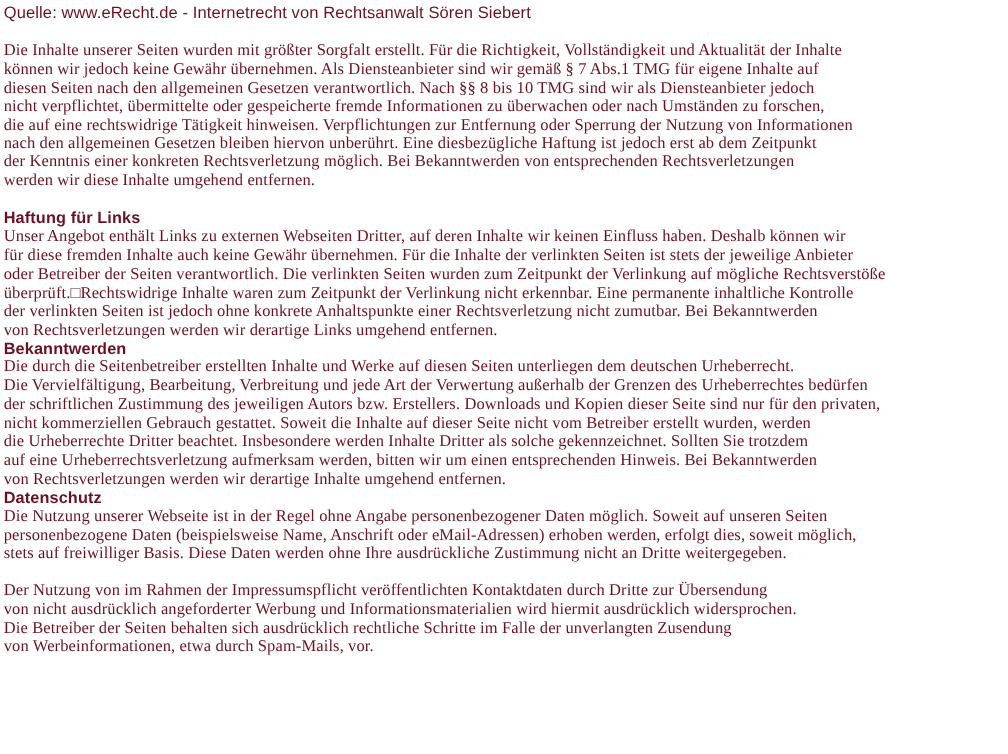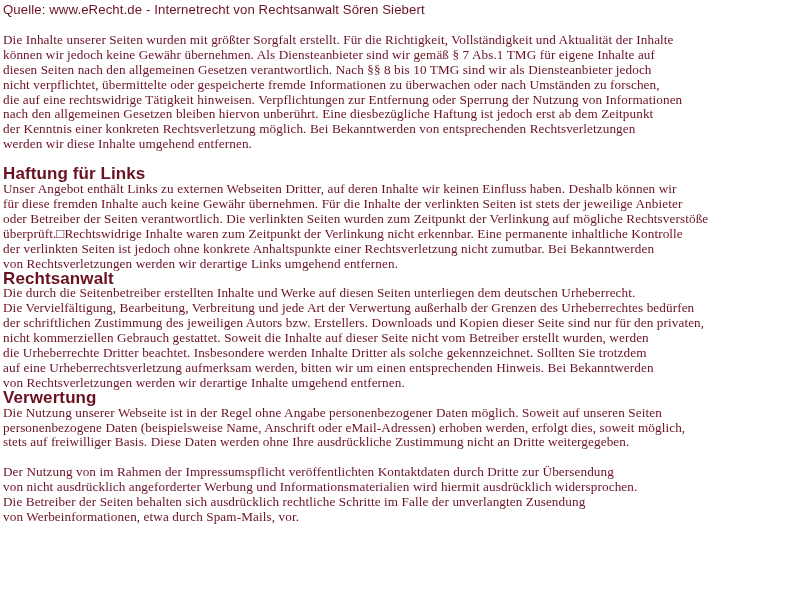--- a/index.html
+++ b/index.html
@@ -31,21 +31,21 @@
     margin: 0 0 15px 0;
     white-space: pre-line;
     font-family: Liberation Serif, serif;
   }
   .para:last-child {
     margin-bottom: 0;
   }
   .section-heading {
     font-weight: bold;
     margin: 0;
-    font-size: 17px;
+    font-size: 13px;
     line-height: 14.9px;
     white-space: pre-line;
   }
 </style>
 </head>
 <body>
 
 <div class="doc">
 
   <div class="source-line">Quelle: www.eRecht.de - Internetrecht von Rechtsanwalt Sören Siebert</div>
@@ -63,32 +63,32 @@
     <div class="section-heading">Haftung für Links</div>
     <div class="para">Unser Angebot enthält Links zu externen Webseiten Dritter, auf deren Inhalte wir keinen Einfluss haben. Deshalb können wir
 für diese fremden Inhalte auch keine Gewähr übernehmen. Für die Inhalte der verlinkten Seiten ist stets der jeweilige Anbieter
 oder Betreiber der Seiten verantwortlich. Die verlinkten Seiten wurden zum Zeitpunkt der Verlinkung auf mögliche Rechtsverstöße
 überprüft.□Rechtswidrige Inhalte waren zum Zeitpunkt der Verlinkung nicht erkennbar. Eine permanente inhaltliche Kontrolle
 der verlinkten Seiten ist jedoch ohne konkrete Anhaltspunkte einer Rechtsverletzung nicht zumutbar. Bei Bekanntwerden
 von Rechtsverletzungen werden wir derartige Links umgehend entfernen.</div>
   </div>
 
   <div class="section">
-    <div class="section-heading">Rechtsanwalt</div>
+    <div class="section-heading">Bekanntwerden</div>
     <div class="para">Die durch die Seitenbetreiber erstellten Inhalte und Werke auf diesen Seiten unterliegen dem deutschen Urheberrecht.
 Die Vervielfältigung, Bearbeitung, Verbreitung und jede Art der Verwertung außerhalb der Grenzen des Urheberrechtes bedürfen
 der schriftlichen Zustimmung des jeweiligen Autors bzw. Erstellers. Downloads und Kopien dieser Seite sind nur für den privaten,
 nicht kommerziellen Gebrauch gestattet. Soweit die Inhalte auf dieser Seite nicht vom Betreiber erstellt wurden, werden
 die Urheberrechte Dritter beachtet. Insbesondere werden Inhalte Dritter als solche gekennzeichnet. Sollten Sie trotzdem
 auf eine Urheberrechtsverletzung aufmerksam werden, bitten wir um einen entsprechenden Hinweis. Bei Bekanntwerden
 von Rechtsverletzungen werden wir derartige Inhalte umgehend entfernen.</div>
   </div>
 
   <div class="section">
-    <div class="section-heading">Verwertung</div>
+    <div class="section-heading">Datenschutz</div>
     <div class="para">Die Nutzung unserer Webseite ist in der Regel ohne Angabe personenbezogener Daten möglich. Soweit auf unseren Seiten
 personenbezogene Daten (beispielsweise Name, Anschrift oder eMail-Adressen) erhoben werden, erfolgt dies, soweit möglich,
 stets auf freiwilliger Basis. Diese Daten werden ohne Ihre ausdrückliche Zustimmung nicht an Dritte weitergegeben.</div>
     <div class="para">Der Nutzung von im Rahmen der Impressumspflicht veröffentlichten Kontaktdaten durch Dritte zur Übersendung
 von nicht ausdrücklich angeforderter Werbung und Informationsmaterialien wird hiermit ausdrücklich widersprochen.
 Die Betreiber der Seiten behalten sich ausdrücklich rechtliche Schritte im Falle der unverlangten Zusendung
 von Werbeinformationen, etwa durch Spam-Mails, vor.</div>
   </div>
 
 </div>

